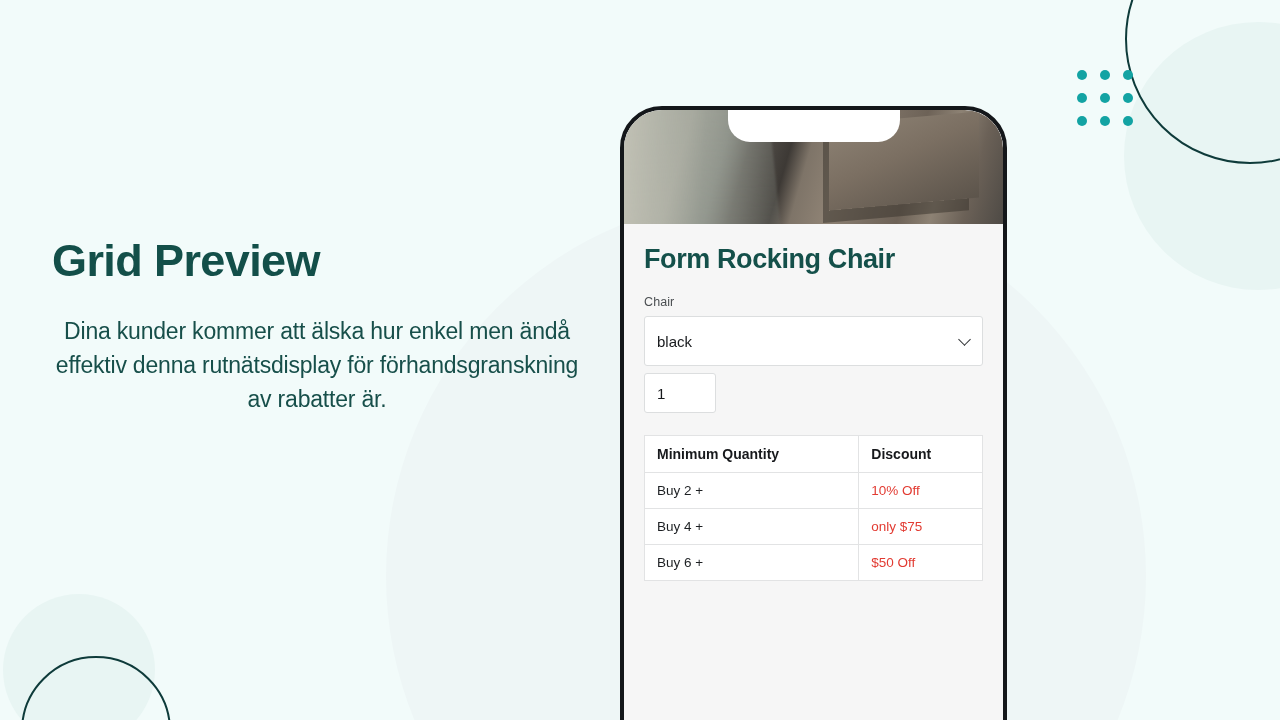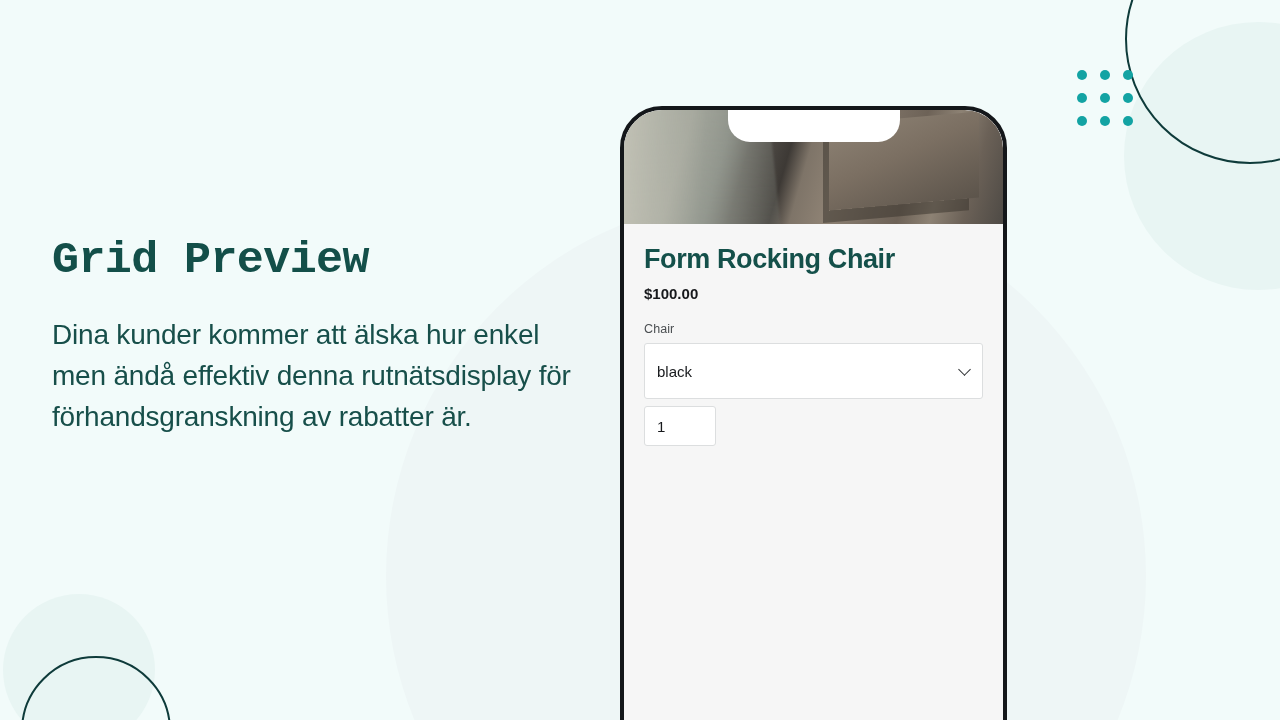--- a/index.html
+++ b/index.html
@@ -95,29 +95,29 @@
     left: 52px;
     top: 236px;
     width: 530px;
   }
   .headline {
     font-size: 45px;
     font-weight: 700;
     color: #134f49;
     letter-spacing: -0.6px;
     line-height: 1.1;
-    font-family: Liberation Mono, monospace;
   }
   .subcopy {
     margin-top: 28px;
-    font-size: 28px;
+    font-size: 23px;
     line-height: 1.48;
     color: #174f4a;
     font-weight: 400;
     letter-spacing: -0.2px;
+    text-align: center;
   }
 
   
   .phone {
     position: absolute;
     left: 620px;
     top: 106px;
     width: 387px;
     height: 660px;
     border: 4px solid #14171a;
@@ -207,21 +207,21 @@
   .field-label {
     margin-top: 20px;
     font-size: 12.5px;
     color: #4b4f52;
     letter-spacing: .1px;
   }
 
   .select-wrap {
     margin-top: 7px;
     position: relative;
-    height: 56px;
+    height: 50px;
     background: #ffffff;
     border: 1px solid #dcdedf;
     border-radius: 3px;
     display: flex;
     align-items: center;
     padding: 0 12px;
   }
   .select-value {
     font-size: 15px;
     color: #17191c;
@@ -316,27 +316,48 @@
 <div class="phone">
   <div class="phone-screen">
 
     <div class="hero">
       <div class="notch"></div>
     </div>
 
     <div class="phone-body">
 
       <div class="product-title">Form Rocking Chair</div>
-      <div class="product-price">$100.00</div>
 
       <div class="field-label">Chair</div>
       <div class="select-wrap">
         <span class="select-value">black</span>
         <span class="chevron"></span>
       </div>
 
       <div class="qty-input">1</div>
 
 
+      <table class="discount-table">
+        <thead>
+          <tr>
+            <th>Minimum Quantity</th>
+            <th>Discount</th>
+          </tr>
+        </thead>
+        <tbody>
+          <tr>
+            <td>Buy 2 +</td>
+            <td class="discount-cell">10% Off</td>
+          </tr>
+          <tr>
+            <td>Buy 4 +</td>
+            <td class="discount-cell">only $75</td>
+          </tr>
+          <tr>
+            <td>Buy 6 +</td>
+            <td class="discount-cell">$50 Off</td>
+          </tr>
+        </tbody>
+      </table>
 
     </div>
   </div>
 </div>
 
 </body></html>

